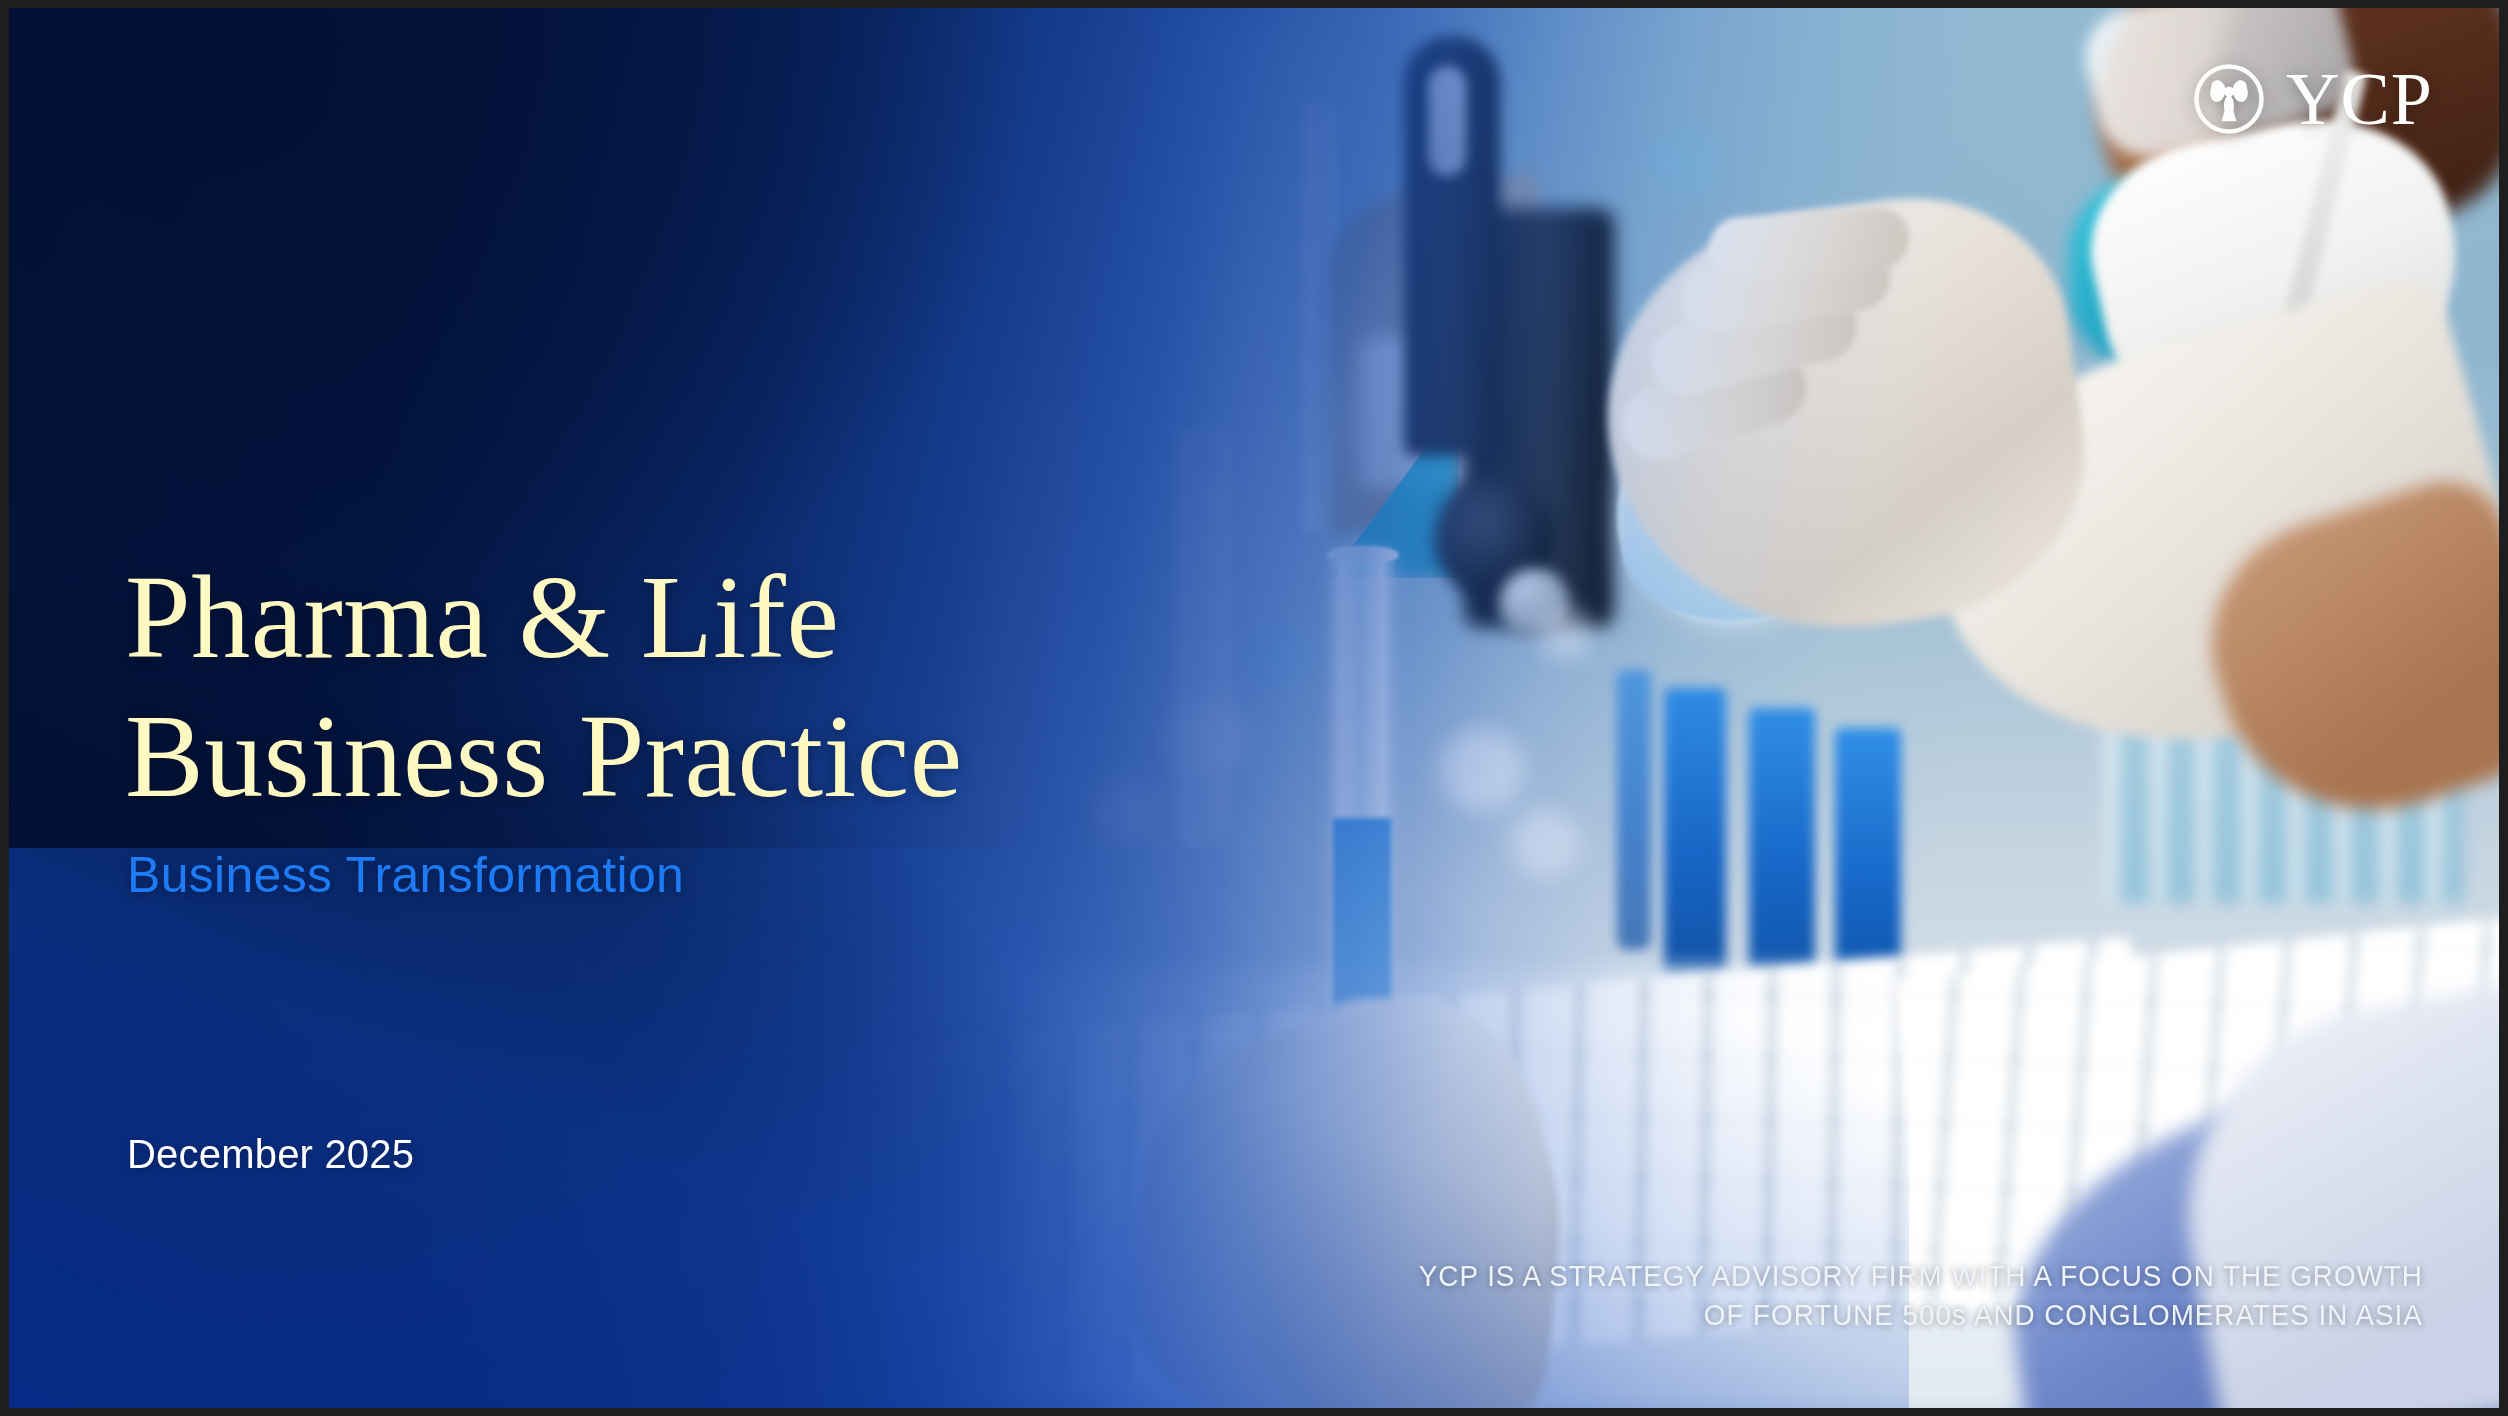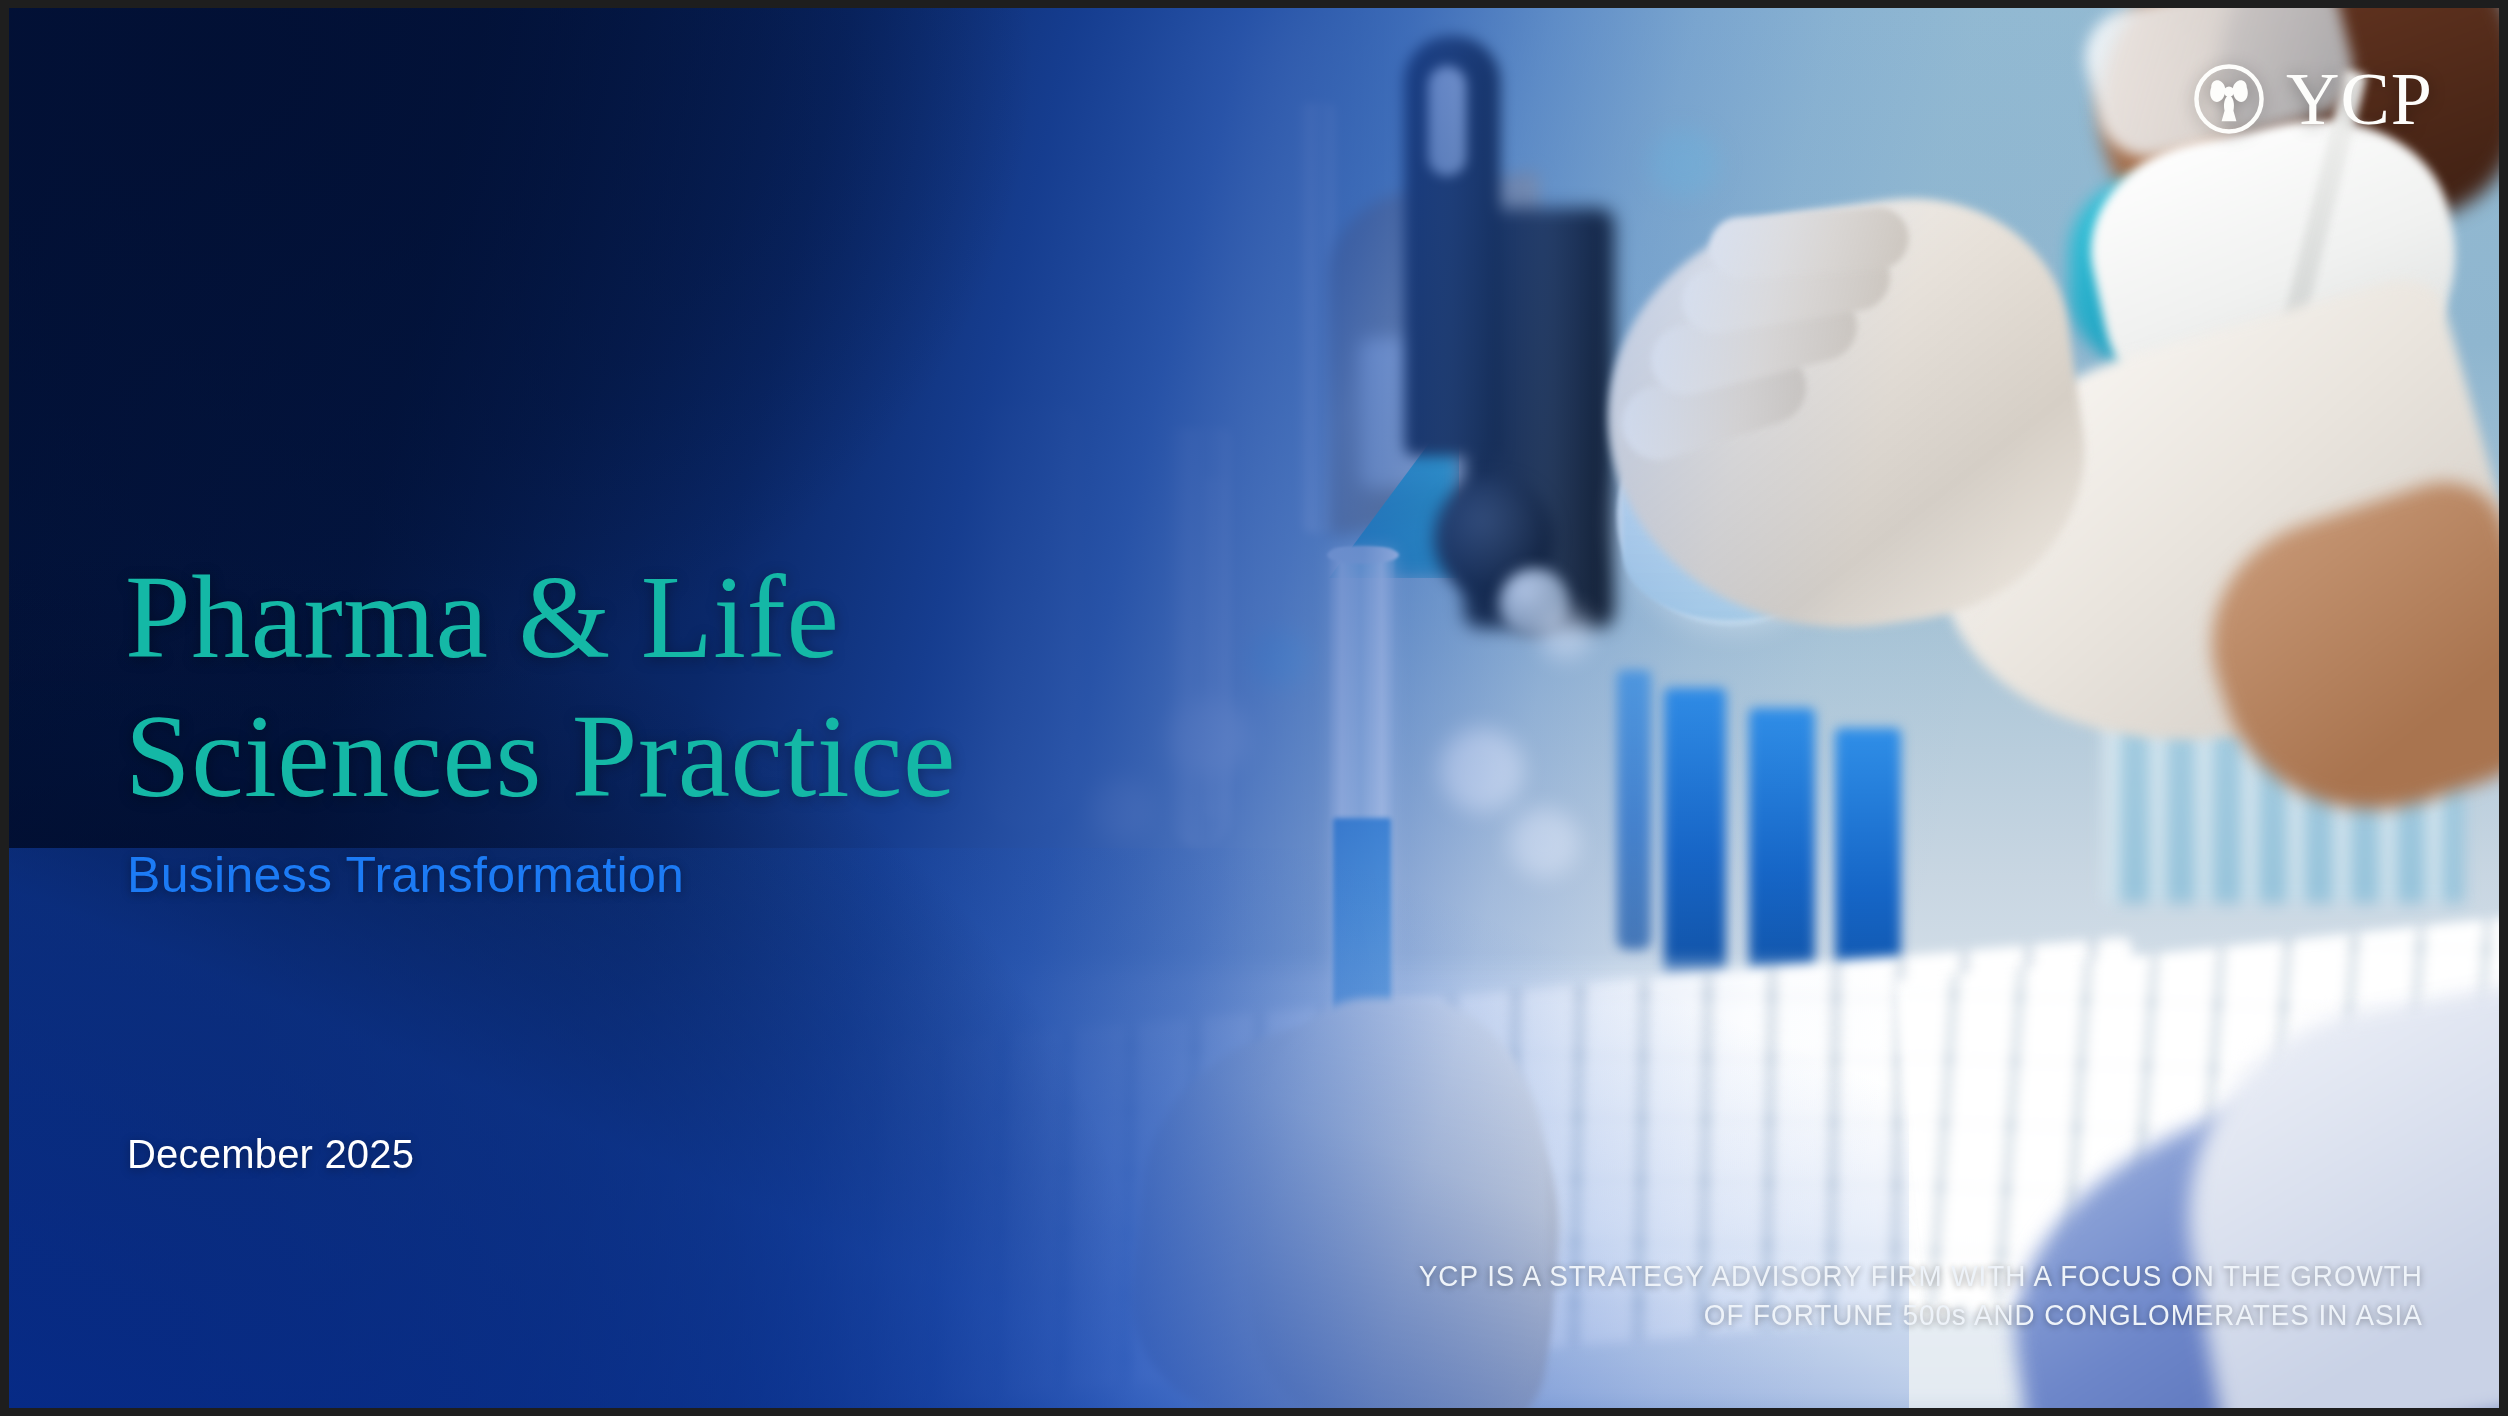--- a/index.html
+++ b/index.html
@@ -340,21 +340,21 @@
   }
 
   
   .title {
     position:absolute; left:116px; top:540px;
     width:1150px;
     font-family:"Liberation Serif", serif;
     font-weight:400;
     font-size:118px;
     line-height:1.18;
-    color:#14b8a6;
+    color:#fef9c3;
     letter-spacing:.5px;
     text-shadow:0 2px 14px rgba(0,0,0,.35);
   }
   .subtitle {
     position:absolute; left:118px; top:838px;
     font-size:50px;
     font-weight:400;
     color:#1c7bf5;
     letter-spacing:.3px;
     text-shadow:0 2px 10px rgba(0,0,0,.35);
@@ -496,21 +496,21 @@
                  C56 48 58 56 56 66
                  L60 80 L40 80 L44 66
                  C42 56 44 48 50 44 Z" fill="#fdfdfb"></path>
         <circle cx="50" cy="40" r="7" fill="#fdfdfb"></circle>
       </svg>
       <div class="logo-word">YCP</div>
     </div>
 
     <div class="title">
       <div>Pharma &amp; Life</div>
-      <div>Sciences Practice</div>
+      <div>Business Practice</div>
     </div>
     <div class="subtitle">Business Transformation</div>
     <div class="date">December 2025</div>
 
     <div class="tagline">
       <span>YCP IS A STRATEGY ADVISORY FIRM WITH A FOCUS ON THE GROWTH</span>
       <span>OF FORTUNE 500s AND CONGLOMERATES IN ASIA</span>
     </div>
 
   </div>

